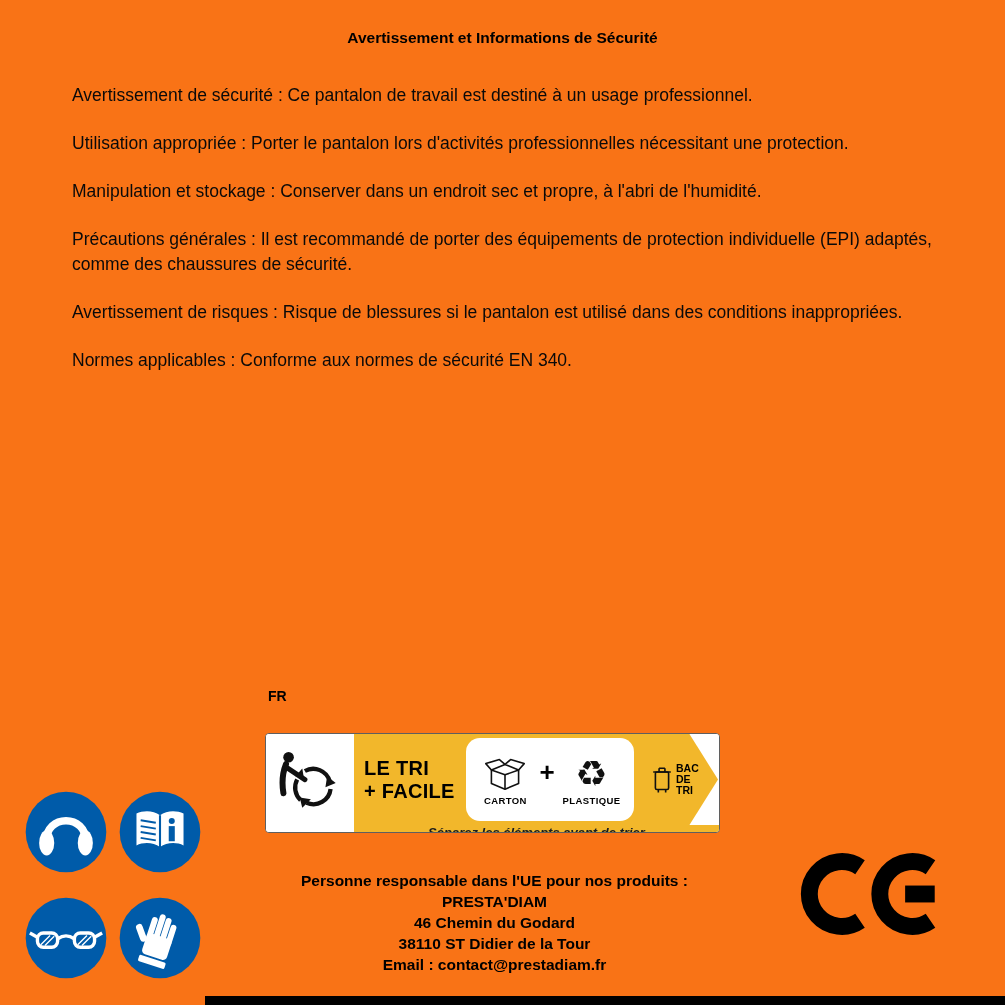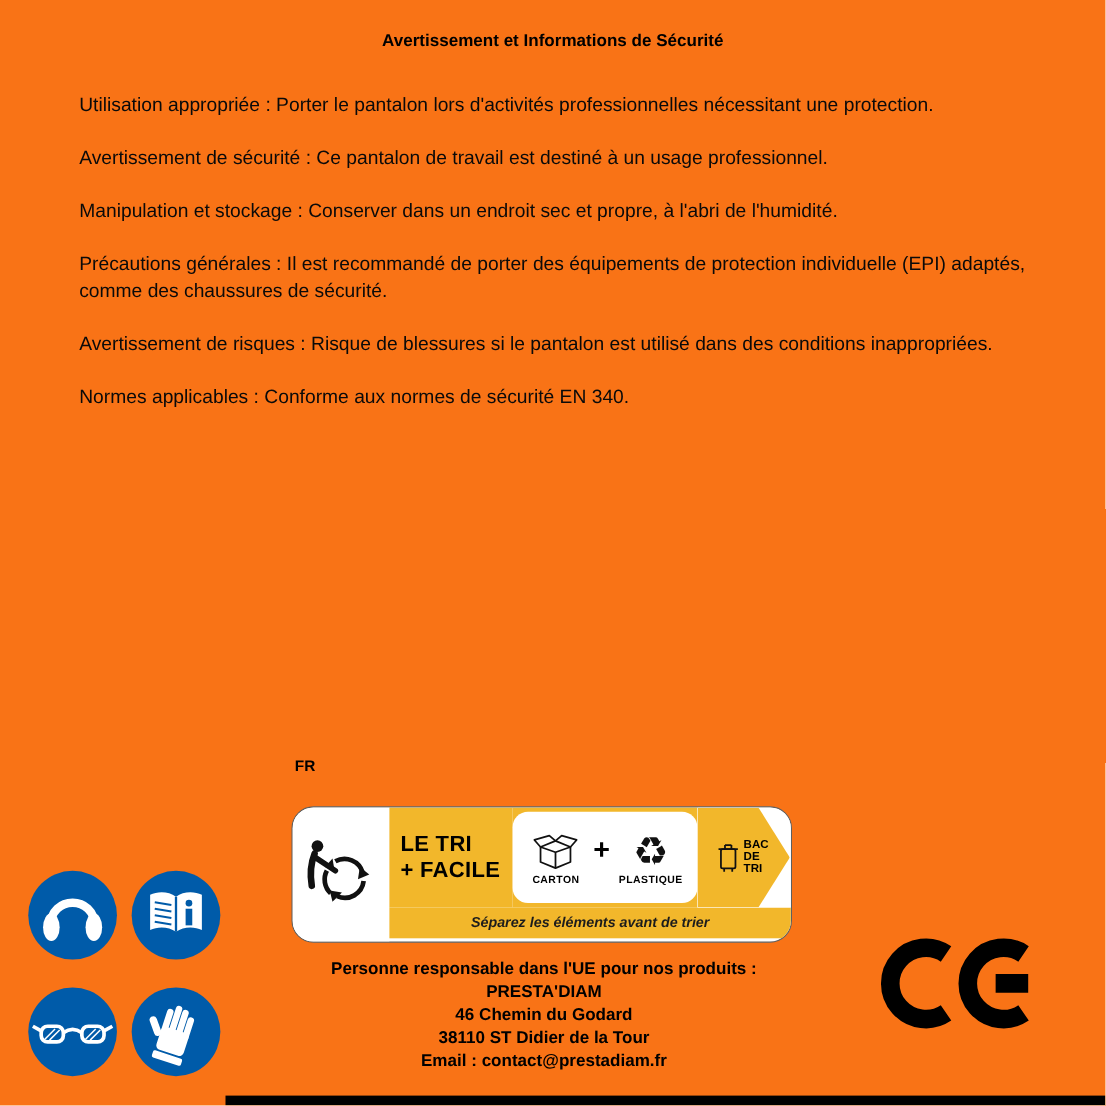--- a/index.html
+++ b/index.html
@@ -19,22 +19,22 @@
   
   .icons-grid{
     position:absolute;left:24px;top:790px;
     display:grid;grid-template-columns:84px 84px;grid-auto-rows:84px;
     column-gap:10px;row-gap:22px;
   }
   .icons-grid svg{width:84px;height:84px;display:block;}
   
   .fr-label{position:absolute;left:268px;top:688px;font-size:14px;font-weight:bold;}
   .banner{
-    position:absolute;left:265px;top:733px;width:455px;height:124px;
-    display:flex;border:1.5px solid #5f5f5f;border-radius:20px;overflow:hidden;background:#fff;
+    position:absolute;left:265px;top:733px;width:455px;height:100px;
+    display:flex;border:1.5px solid #5f5f5f;border-radius:4px;overflow:hidden;background:#fff;
     box-sizing:border-box;
   }
   .triman-zone{width:88px;display:flex;align-items:center;justify-content:center;background:#fff;}
   .triman-zone svg{width:72px;height:76px;}
   .banner-right{flex:1;display:flex;flex-direction:column;}
   .banner-main{height:91px;display:flex;}
   .letri{
     background:#F2B72B;width:112px;display:flex;flex-direction:column;justify-content:center;
     padding-left:10px;box-sizing:border-box;font-weight:800;font-size:20px;line-height:1.15;
     letter-spacing:.3px;
@@ -73,22 +73,22 @@
   .bottom-bar{position:absolute;left:205px;top:996px;width:800px;height:9px;background:#000;}
 </style>
 </head>
 <body>
 
 <div class="page">
 
   <h1 class="doc-title">Avertissement et Informations de Sécurité</h1>
 
   <div class="content">
+    <p>Avertissement de sécurité : Ce pantalon de travail est destiné à un usage professionnel.</p>
     <p>Utilisation appropriée : Porter le pantalon lors d'activités professionnelles nécessitant une protection.</p>
-    <p>Avertissement de sécurité : Ce pantalon de travail est destiné à un usage professionnel.</p>
     <p>Manipulation et stockage : Conserver dans un endroit sec et propre, à l'abri de l'humidité.</p>
     <p>Précautions générales : Il est recommandé de porter des équipements de protection individuelle (EPI) adaptés, comme des chaussures de sécurité.</p>
     <p>Avertissement de risques : Risque de blessures si le pantalon est utilisé dans des conditions inappropriées.</p>
     <p>Normes applicables : Conforme aux normes de sécurité EN 340.</p>
   </div>
 
   <div class="icons-grid">
     <svg viewBox="0 0 100 100">
       <circle cx="50" cy="50" r="48" fill="#005BA9"></circle>
       <path d="M26 62 C26 28 74 28 74 62" stroke="#fff" stroke-width="9" fill="none" stroke-linecap="round"></path>

